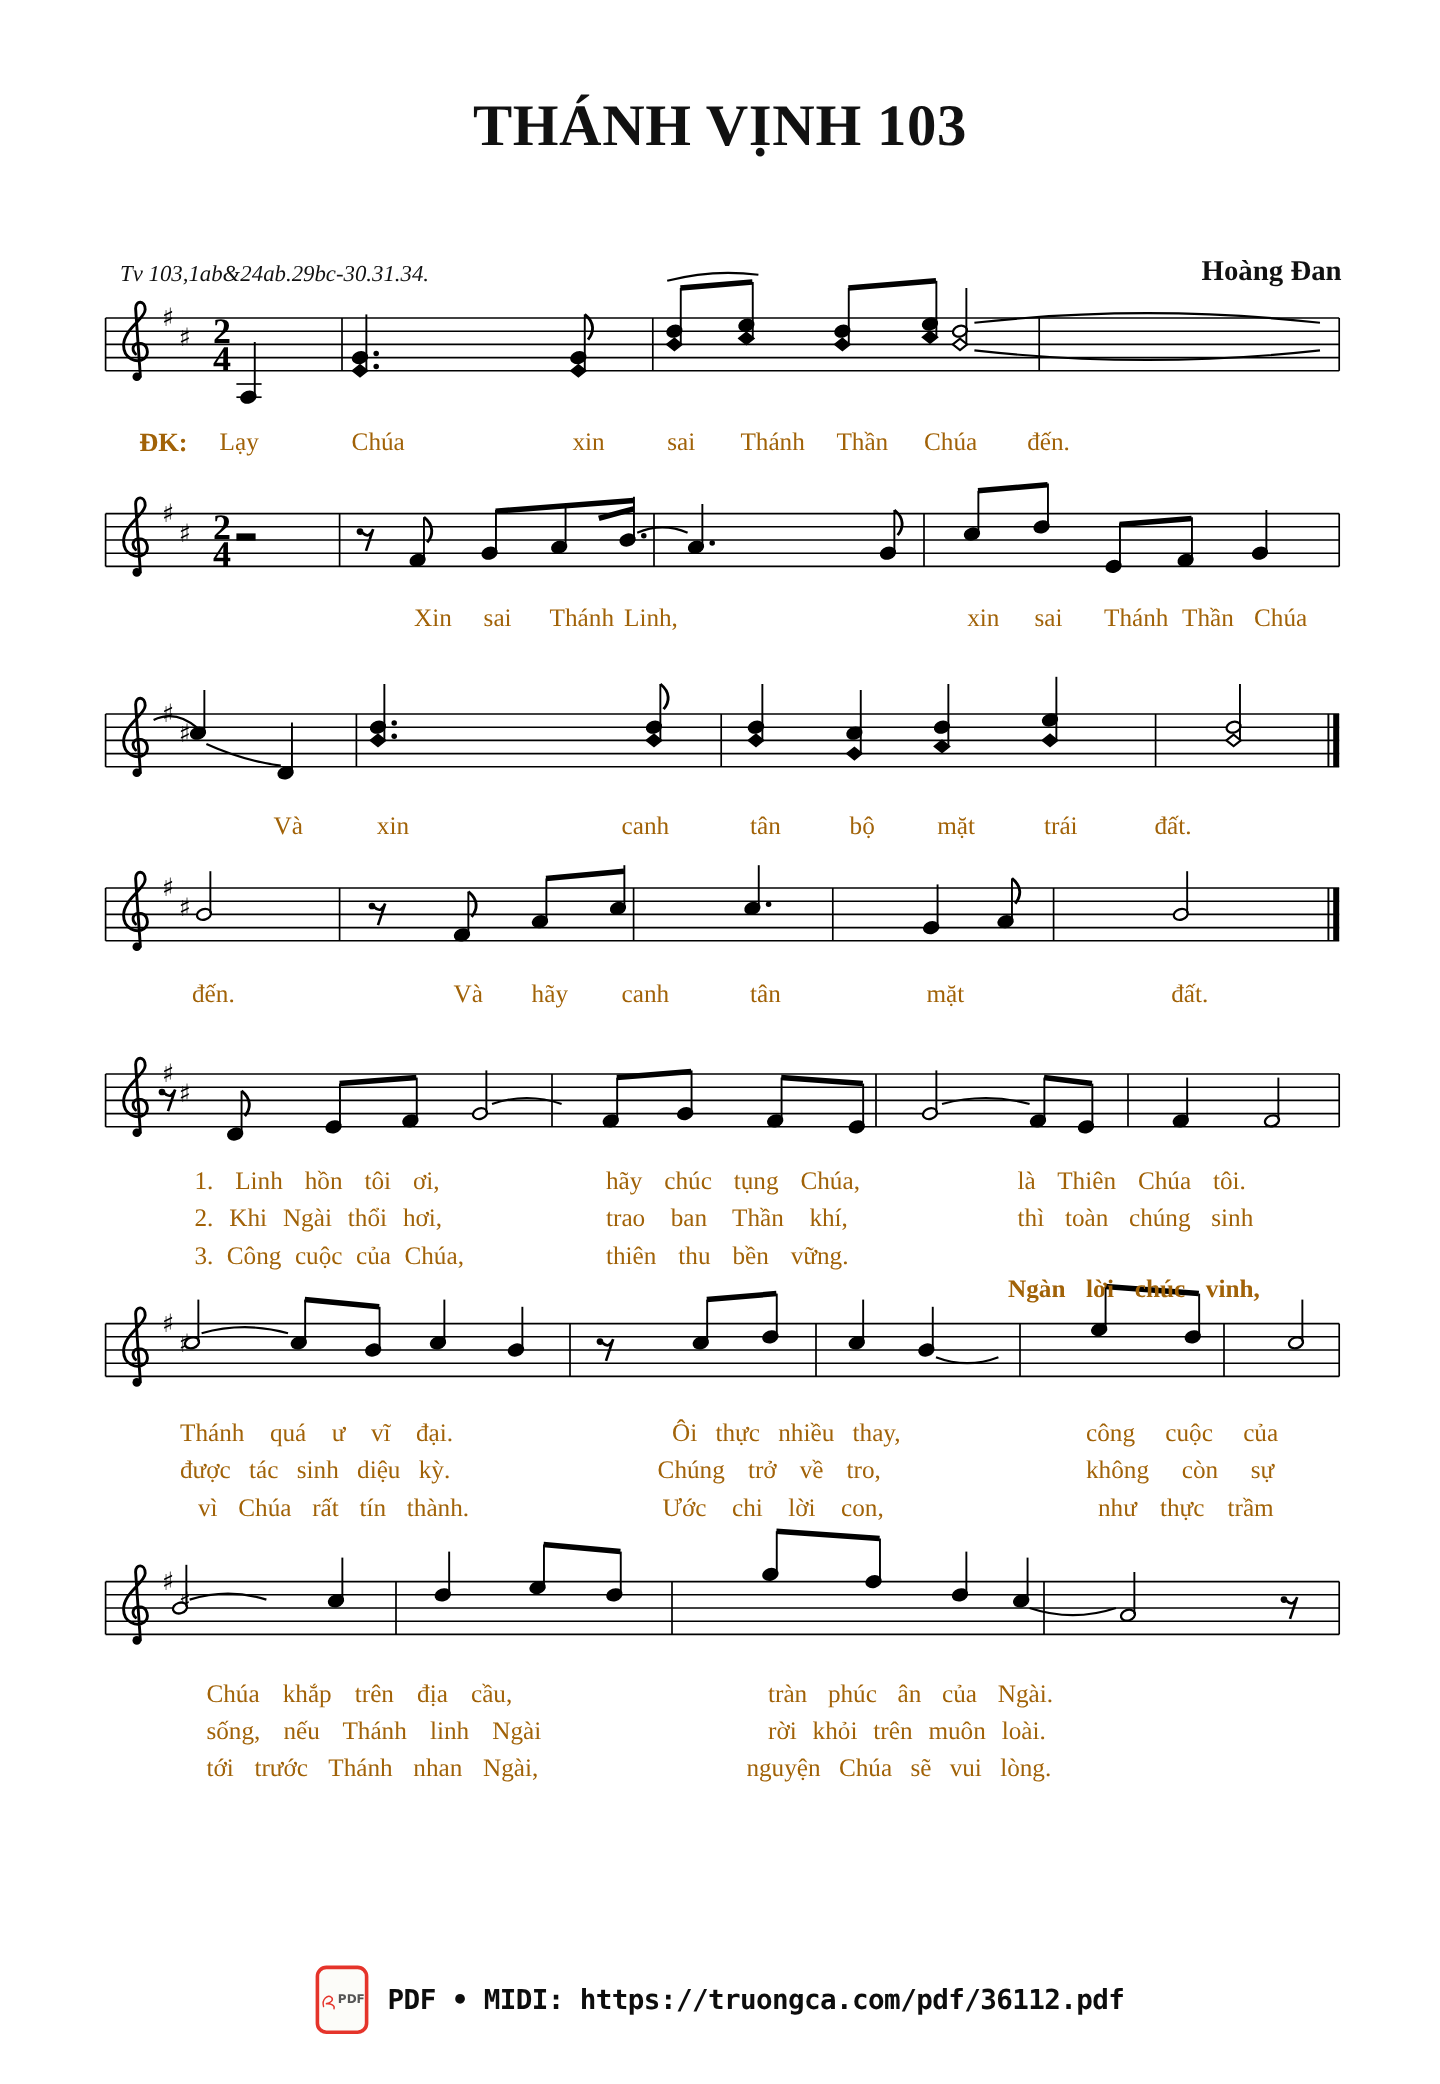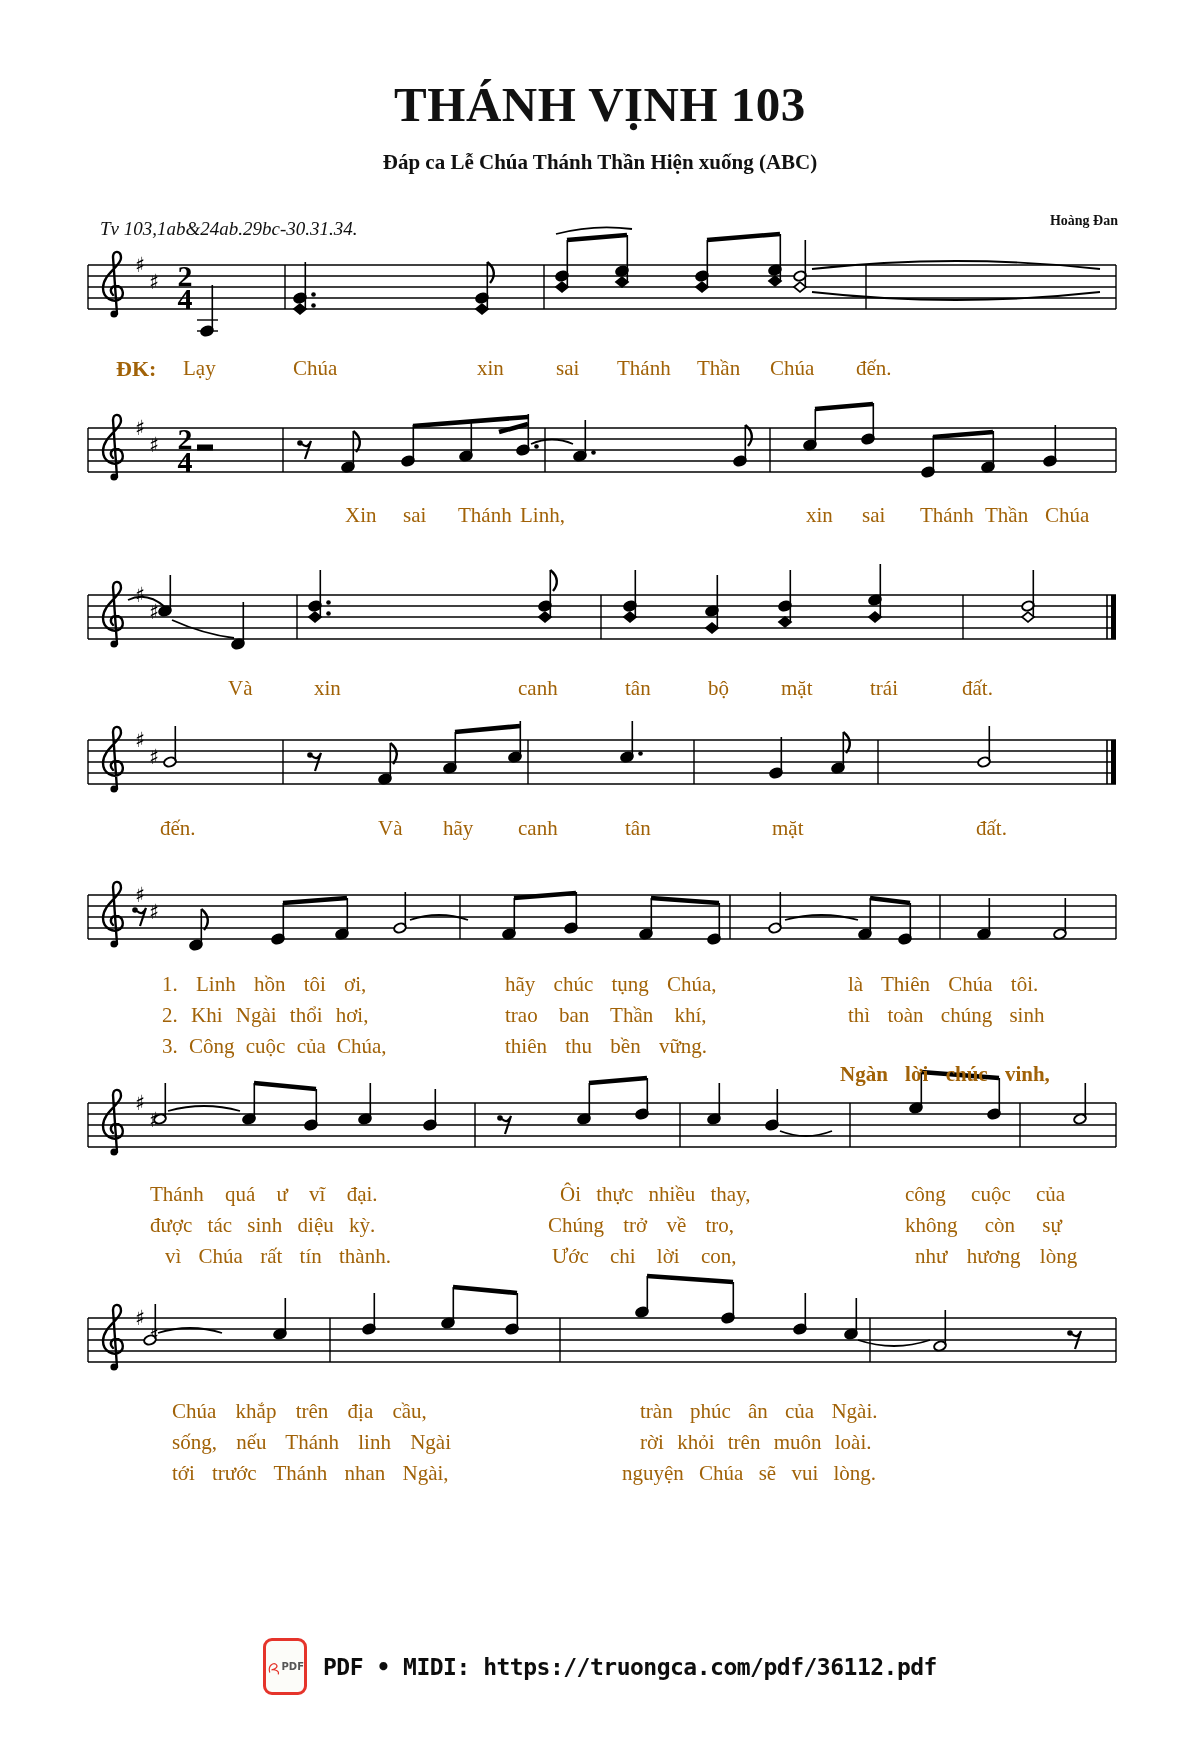--- a/index.html
+++ b/index.html
@@ -3,40 +3,39 @@
 <meta charset="utf-8">
 <style>
   html,body{margin:0;padding:0;background:#9a9a9a;}
   .page{position:relative;width:1200px;height:1737px;margin:0 auto;background:#ffffff;
         overflow:hidden;font-family:"Liberation Serif","DejaVu Serif",serif;color:#111;}
   .title{position:absolute;top:76px;left:0;width:100%;text-align:center;
          font-size:49px;font-weight:bold;letter-spacing:.5px;}
   .subtitle{position:absolute;top:150px;left:0;width:100%;text-align:center;
             font-size:21px;font-weight:bold;}
   .ref{position:absolute;top:218px;left:100px;font-style:italic;font-size:19px;}
-  .composer{position:absolute;top:213px;right:82px;font-size:14px;font-weight:bold;}
+  .composer{position:absolute;top:213px;right:82px;font-size:24px;font-weight:bold;}
   #music-svg{position:absolute;left:0;top:0;}
   #lyrics-layer span.lyr{position:absolute;font-size:21px;white-space:pre;color:#a16207;}
   #lyrics-layer span.b{font-weight:bold;font-size:22px;}
   .footer{position:absolute;top:1638px;left:0;width:100%;display:flex;
           justify-content:center;align-items:center;gap:16px;}
   .footer-text{font-family:"DejaVu Sans Mono","Liberation Mono",monospace;
                font-weight:bold;font-size:23px;letter-spacing:-0.5px;color:#0d0d0d;}
   .pdficon{box-sizing:border-box;width:44px;height:57px;border:3px solid #e5342b;
            border-radius:9px;background:#fcfcf9;display:flex;flex-direction:row;
            align-items:center;justify-content:flex-start;padding-top:3px;cursor:pointer;}
   .pdficon-label{font-family:"DejaVu Sans","Liberation Sans",sans-serif;font-weight:bold;
                  font-size:10px;color:#555;margin-top:-3px;}
 </style>
 </head>
 <body>
 
 <div class="page">
   <div class="title">THÁNH VỊNH 103</div>
-  <div class="subtitle">Đáp ca Lễ Chúa Thánh Thần Hiện xuống (ABC)</div>
   <div class="ref">Tv 103,1ab&amp;24ab.29bc-30.31.34.</div>
   <div class="composer">Hoàng Đan</div>
 
   <svg id="music-svg" width="1200" height="1737" viewBox="0 0 1200 1737">
       <line x1="88" y1="265" x2="1116" y2="265" stroke="#000" stroke-width="1.3"></line>
       <line x1="88" y1="276" x2="1116" y2="276" stroke="#000" stroke-width="1.3"></line>
       <line x1="88" y1="287" x2="1116" y2="287" stroke="#000" stroke-width="1.3"></line>
       <line x1="88" y1="298" x2="1116" y2="298" stroke="#000" stroke-width="1.3"></line>
       <line x1="88" y1="309" x2="1116" y2="309" stroke="#000" stroke-width="1.3"></line>
       <line x1="88" y1="265" x2="88" y2="309" stroke="#000" stroke-width="1.4"></line>
@@ -397,21 +396,21 @@
       <span class="lyr" style="left: 505px; top: 1034px; word-spacing: 13px;">thiên thu bền vững.</span>
       <span class="lyr" style="left: 840px; top: 1062px; word-spacing: 12px; font-weight: bold;">Ngàn lời chúc vinh,</span>
       <span class="lyr" style="left: 150px; top: 1182px; word-spacing: 16px;">Thánh quá ư vĩ đại.</span>
       <span class="lyr" style="left: 560px; top: 1182px; word-spacing: 10px;">Ôi thực nhiều thay,</span>
       <span class="lyr" style="left: 905px; top: 1182px; word-spacing: 20px;">công cuộc của</span>
       <span class="lyr" style="left: 150px; top: 1213px; word-spacing: 10px;">được tác sinh diệu kỳ.</span>
       <span class="lyr" style="left: 548px; top: 1213px; word-spacing: 14px;">Chúng trở về tro,</span>
       <span class="lyr" style="left: 905px; top: 1213px; word-spacing: 22px;">không còn sự</span>
       <span class="lyr" style="left: 165px; top: 1244px; word-spacing: 12px;">vì Chúa rất tín thành.</span>
       <span class="lyr" style="left: 552px; top: 1244px; word-spacing: 16px;">Ước chi lời con,</span>
-      <span class="lyr" style="left: 915px; top: 1244px; word-spacing: 14px;">như hương lòng</span>
+      <span class="lyr" style="left: 915px; top: 1244px; word-spacing: 14px;">như thực trầm</span>
       <span class="lyr" style="left: 172px; top: 1399px; word-spacing: 14px;">Chúa khắp trên địa cầu,</span>
       <span class="lyr" style="left: 640px; top: 1399px; word-spacing: 12px;">tràn phúc ân của Ngài.</span>
       <span class="lyr" style="left: 172px; top: 1430px; word-spacing: 14px;">sống, nếu Thánh linh Ngài</span>
       <span class="lyr" style="left: 640px; top: 1430px; word-spacing: 8px;">rời khỏi trên muôn loài.</span>
       <span class="lyr" style="left: 172px; top: 1461px; word-spacing: 12px;">tới trước Thánh nhan Ngài,</span>
       <span class="lyr" style="left: 622px; top: 1461px; word-spacing: 10px;">nguyện Chúa sẽ vui lòng.</span>
     </div>
 
   <div class="footer">
     <span class="pdficon">

